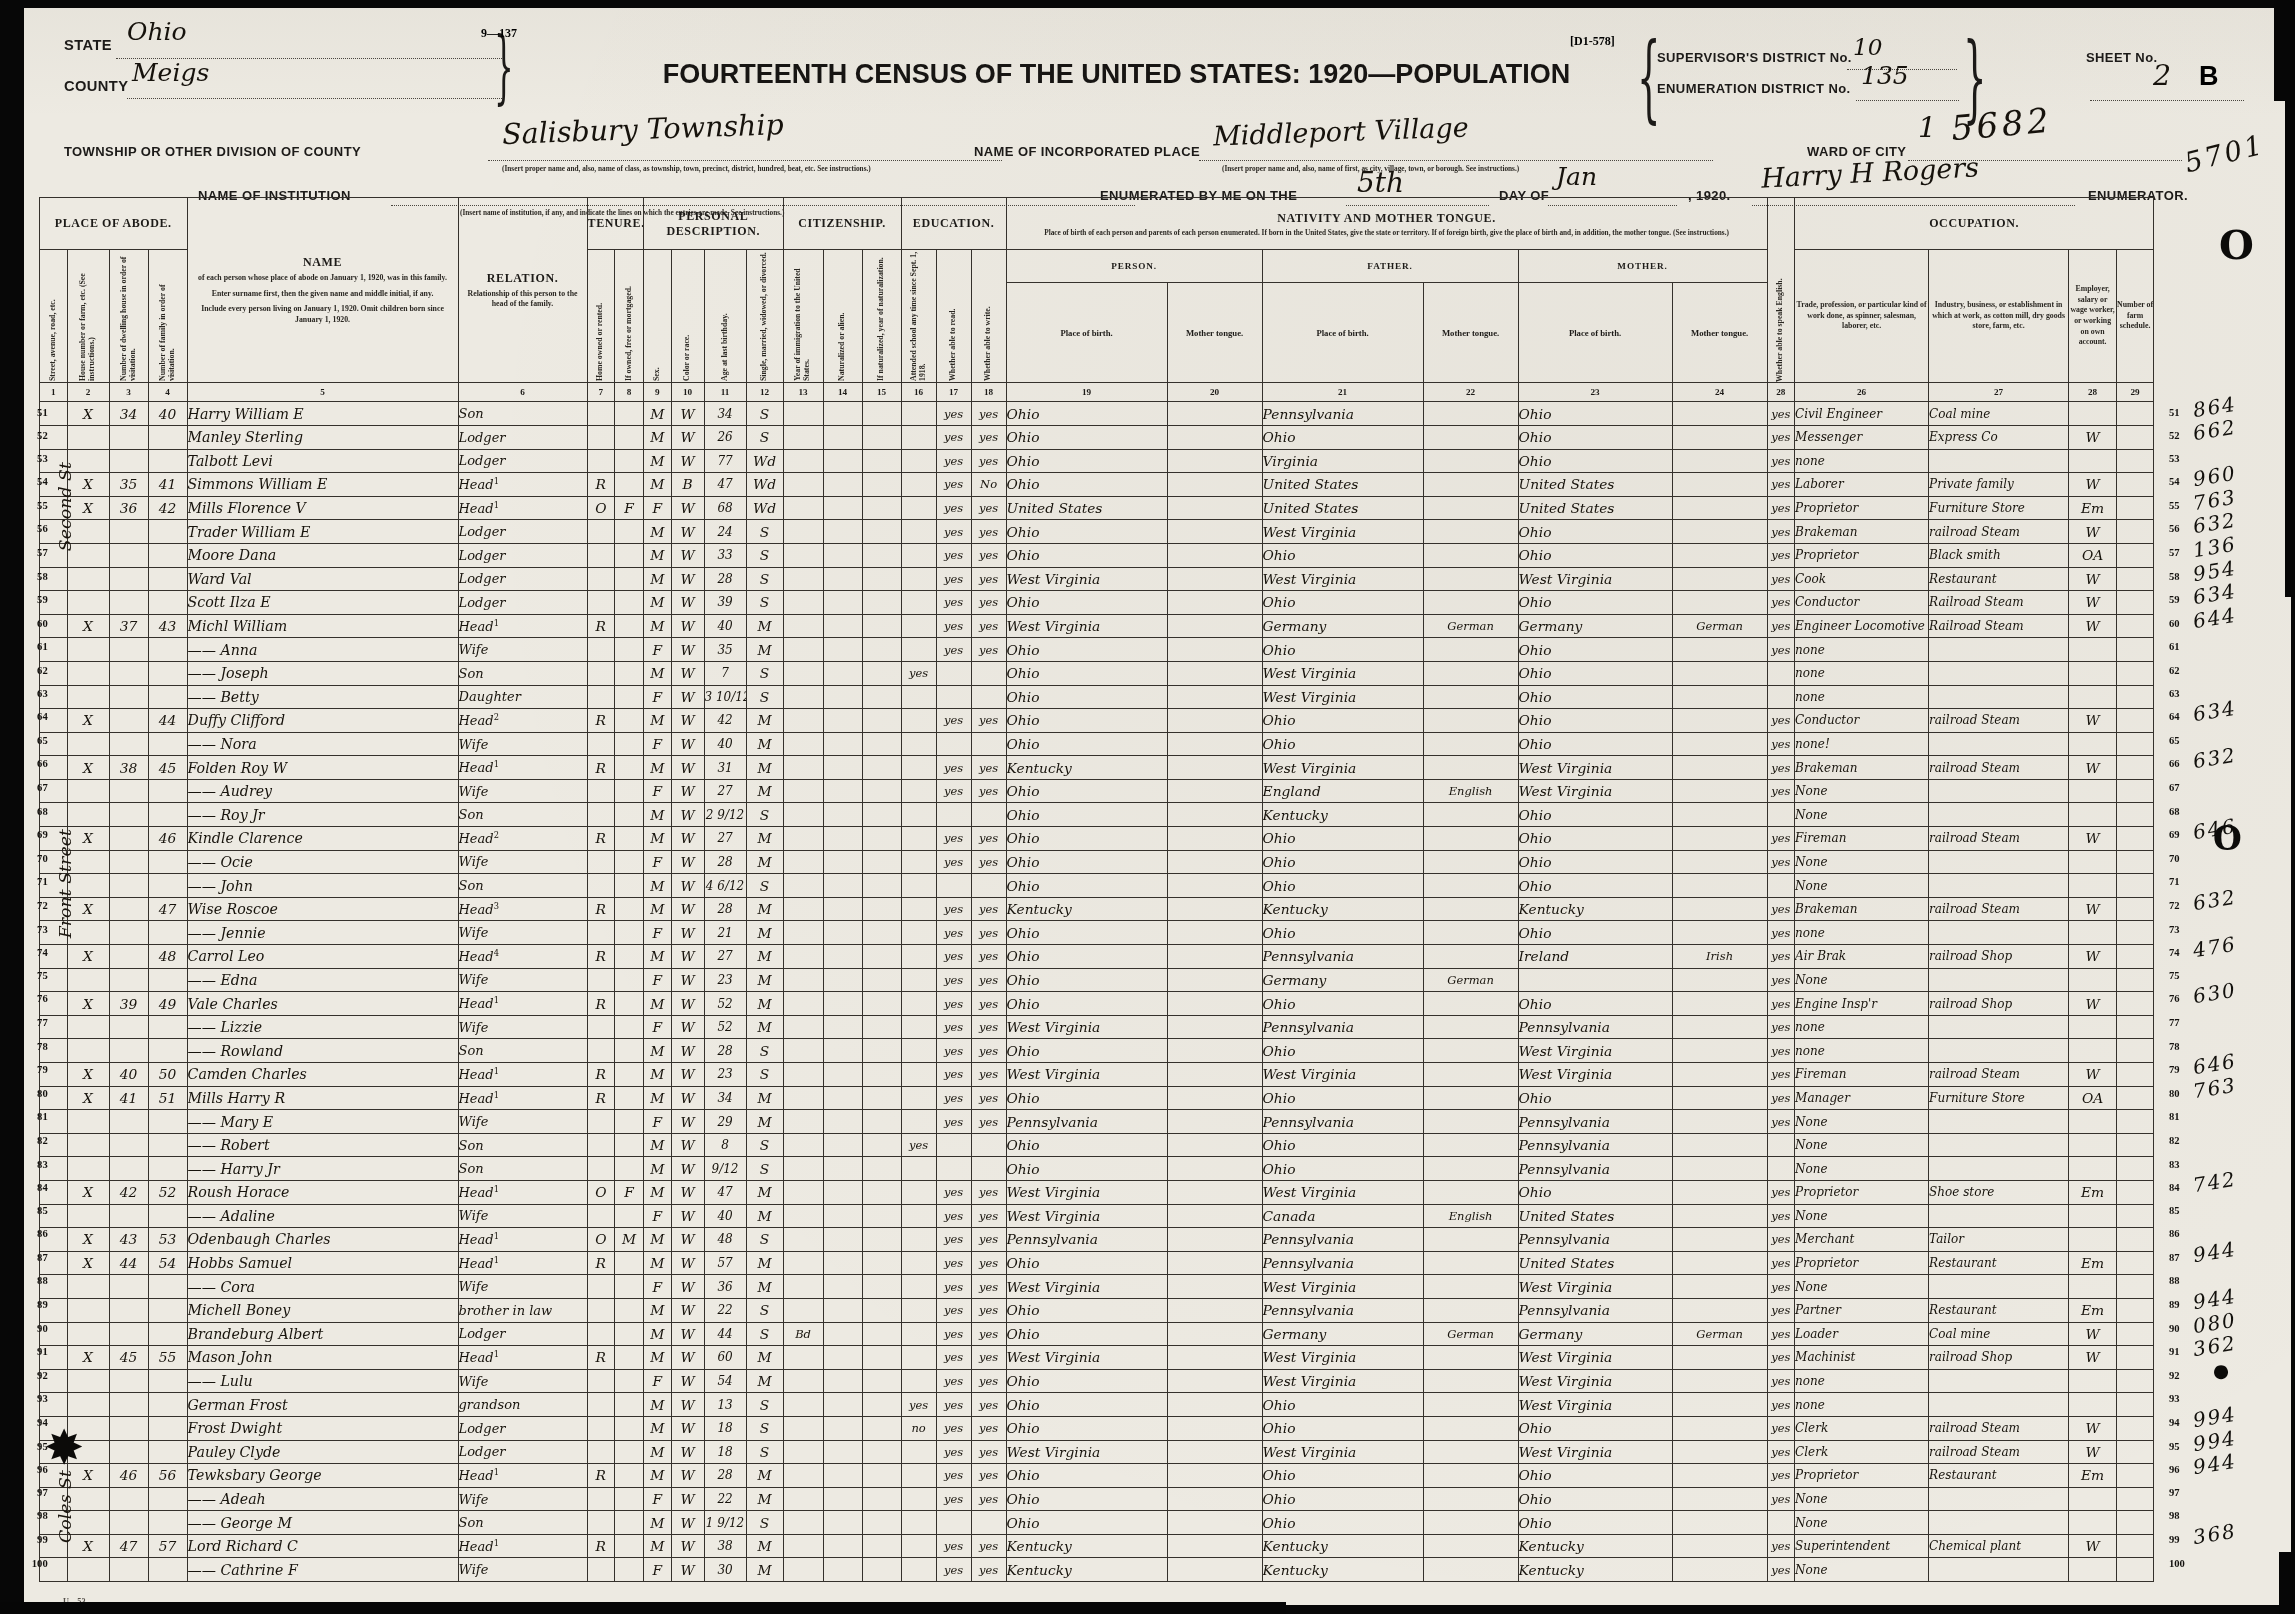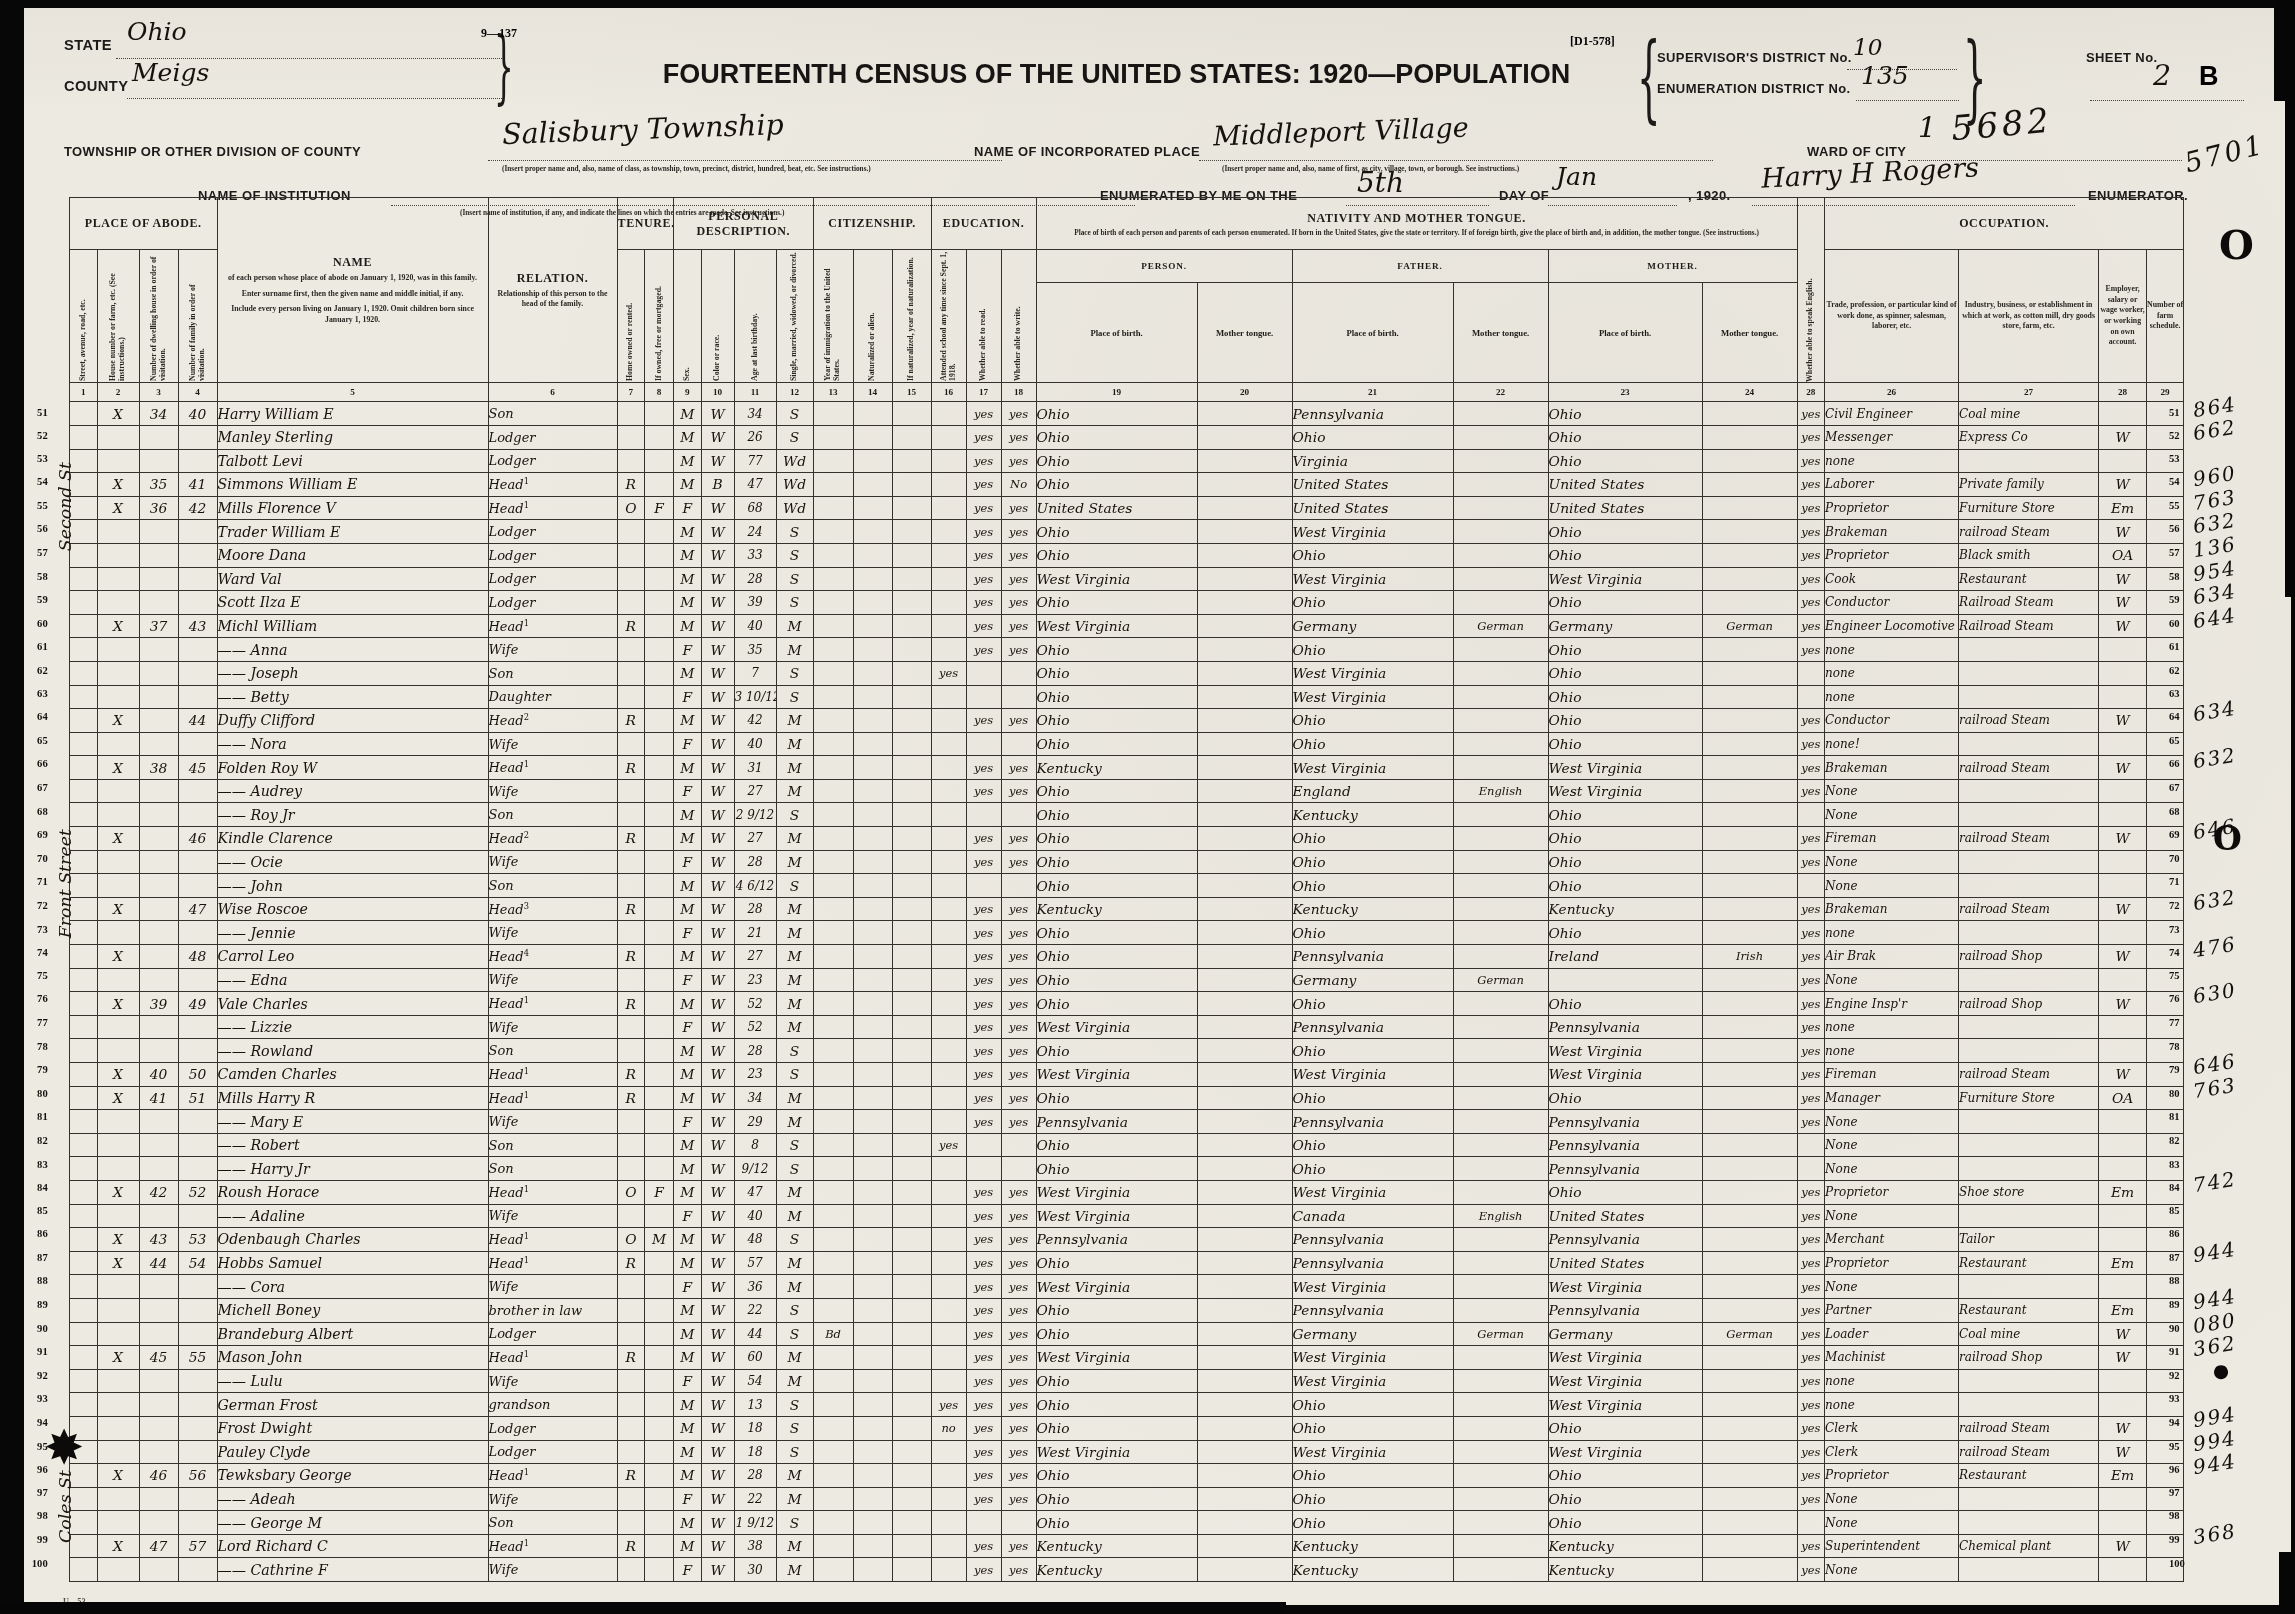--- a/index.html
+++ b/index.html
@@ -9,21 +9,21 @@
   .abs{position:absolute;white-space:nowrap;}
   .lbl{font-family:"Liberation Sans",sans-serif;font-weight:700;font-size:14.7px;color:#1c1a18;letter-spacing:0.4px;}
   .lbl.sm{font-size:13px;}
   .hw{font-family:"DejaVu Serif",serif;font-style:italic;color:#16120c;}
   .hwbig{font-size:25px;}
   .dotline{position:absolute;border-bottom:1.8px dotted #4a463f;height:0;}
   .note{position:absolute;font-family:"Liberation Serif",serif;font-size:7.3px;font-weight:700;color:#2a2722;white-space:nowrap;}
   .brace{position:absolute;font-family:"DejaVu Serif",serif;color:#1c1a18;transform:scaleY(2.6);transform-origin:center;}
   .titles{font-family:"Liberation Sans",sans-serif;font-weight:700;color:#171513;text-align:center;}
   
-  #census-table{position:absolute;left:45px;top:189px;width:2110px;border-collapse:collapse;table-layout:fixed;border:1.8px solid #000;}
+  #census-table{position:absolute;left:15px;top:189px;width:2110px;border-collapse:collapse;table-layout:fixed;border:1.8px solid #000;}
   #census-table th,#census-table td{border:0.9px solid #35312c;padding:0;overflow:hidden;}
   thead th{color:#1d1b18;vertical-align:middle;}
   .grp{font-family:"Liberation Serif",serif;font-weight:700;font-size:12px;letter-spacing:0.6px;text-align:center;height:51px;}
   .grp-t{font-family:"Liberation Serif",serif;font-weight:700;font-size:12px;letter-spacing:0.6px;text-align:center;margin-top:2.8px;}
   .nnote{font-family:"Liberation Serif",serif;font-size:7.8px;font-weight:700;line-height:1.3;white-space:normal;padding:2.8px 7.3px;text-align:center;color:#2a2722;}
   .nat-head .nnote{font-size:7.3px;padding:1.8px 9.2px;}
   .vh{text-align:center;}
   .vert{writing-mode:vertical-rl;transform:rotate(180deg);font-family:"Liberation Serif",serif;font-size:7.8px;font-weight:700;line-height:1.15;white-space:normal;height:130px;margin:0 auto;text-align:left;color:#2a2722;}
   .t25 .vert{height:184px;}
   .sub{font-family:"Liberation Serif",serif;font-size:9.2px;font-weight:700;letter-spacing:0.9px;text-align:center;height:31px;}

